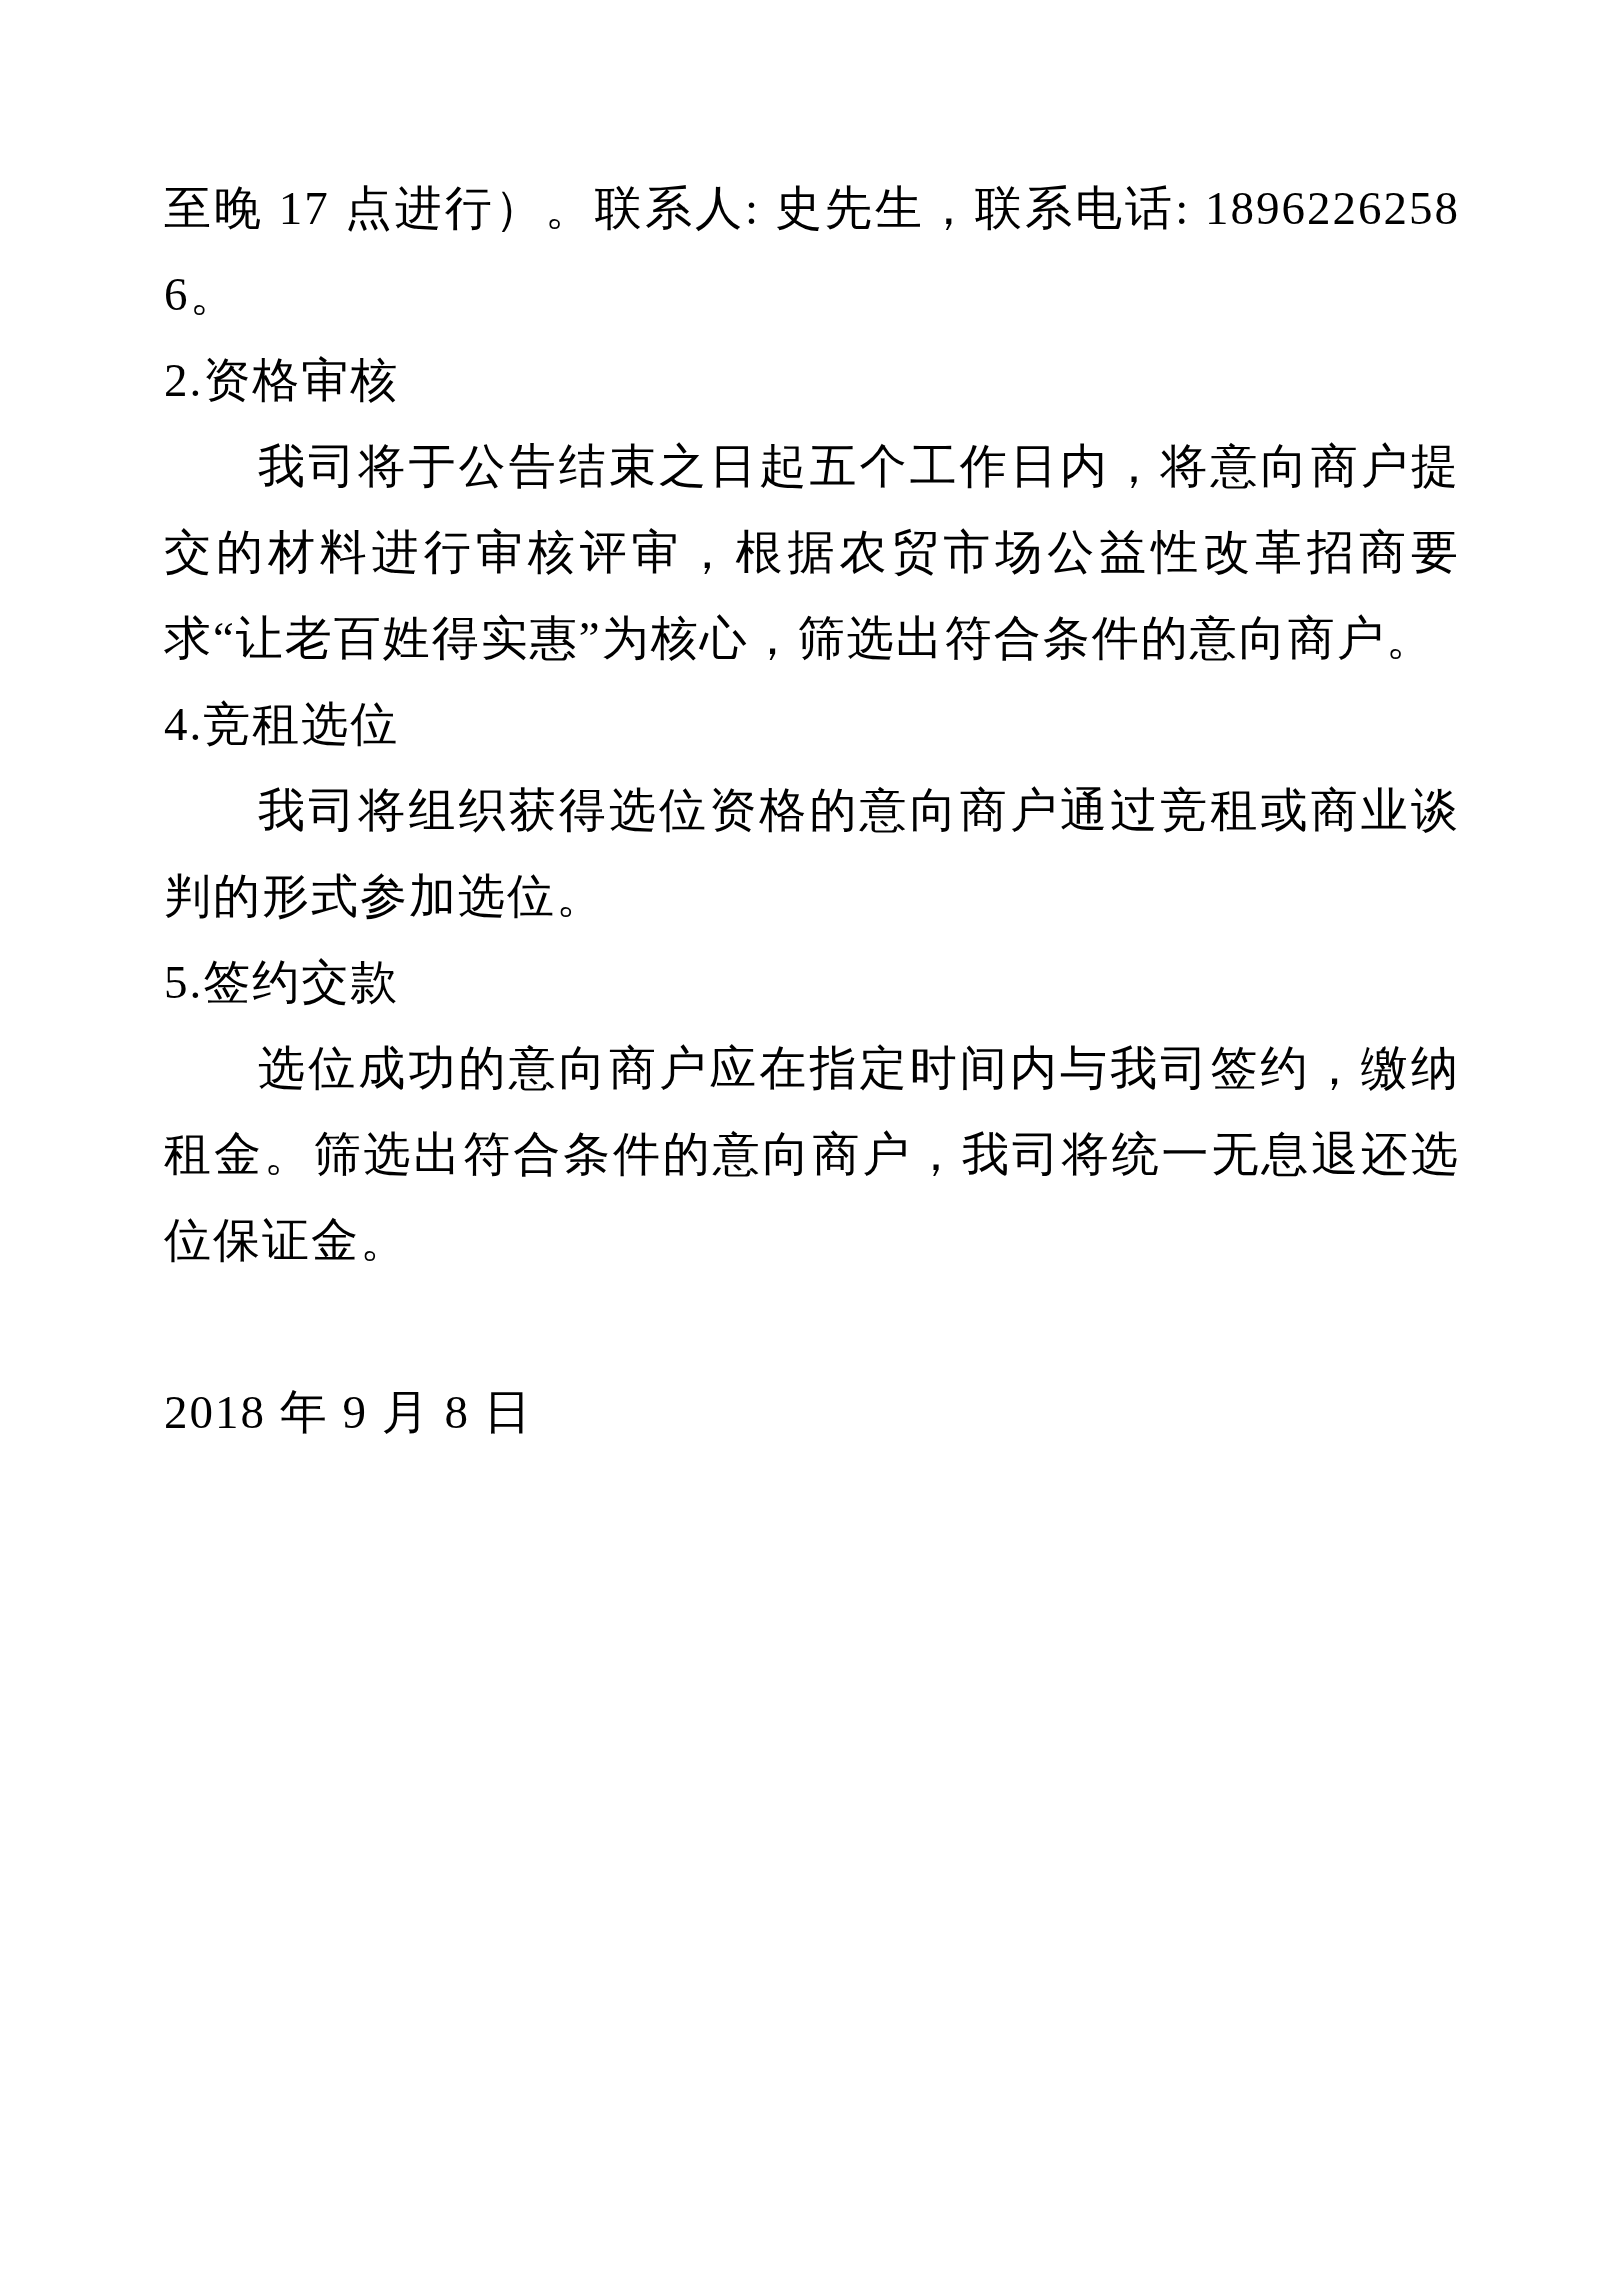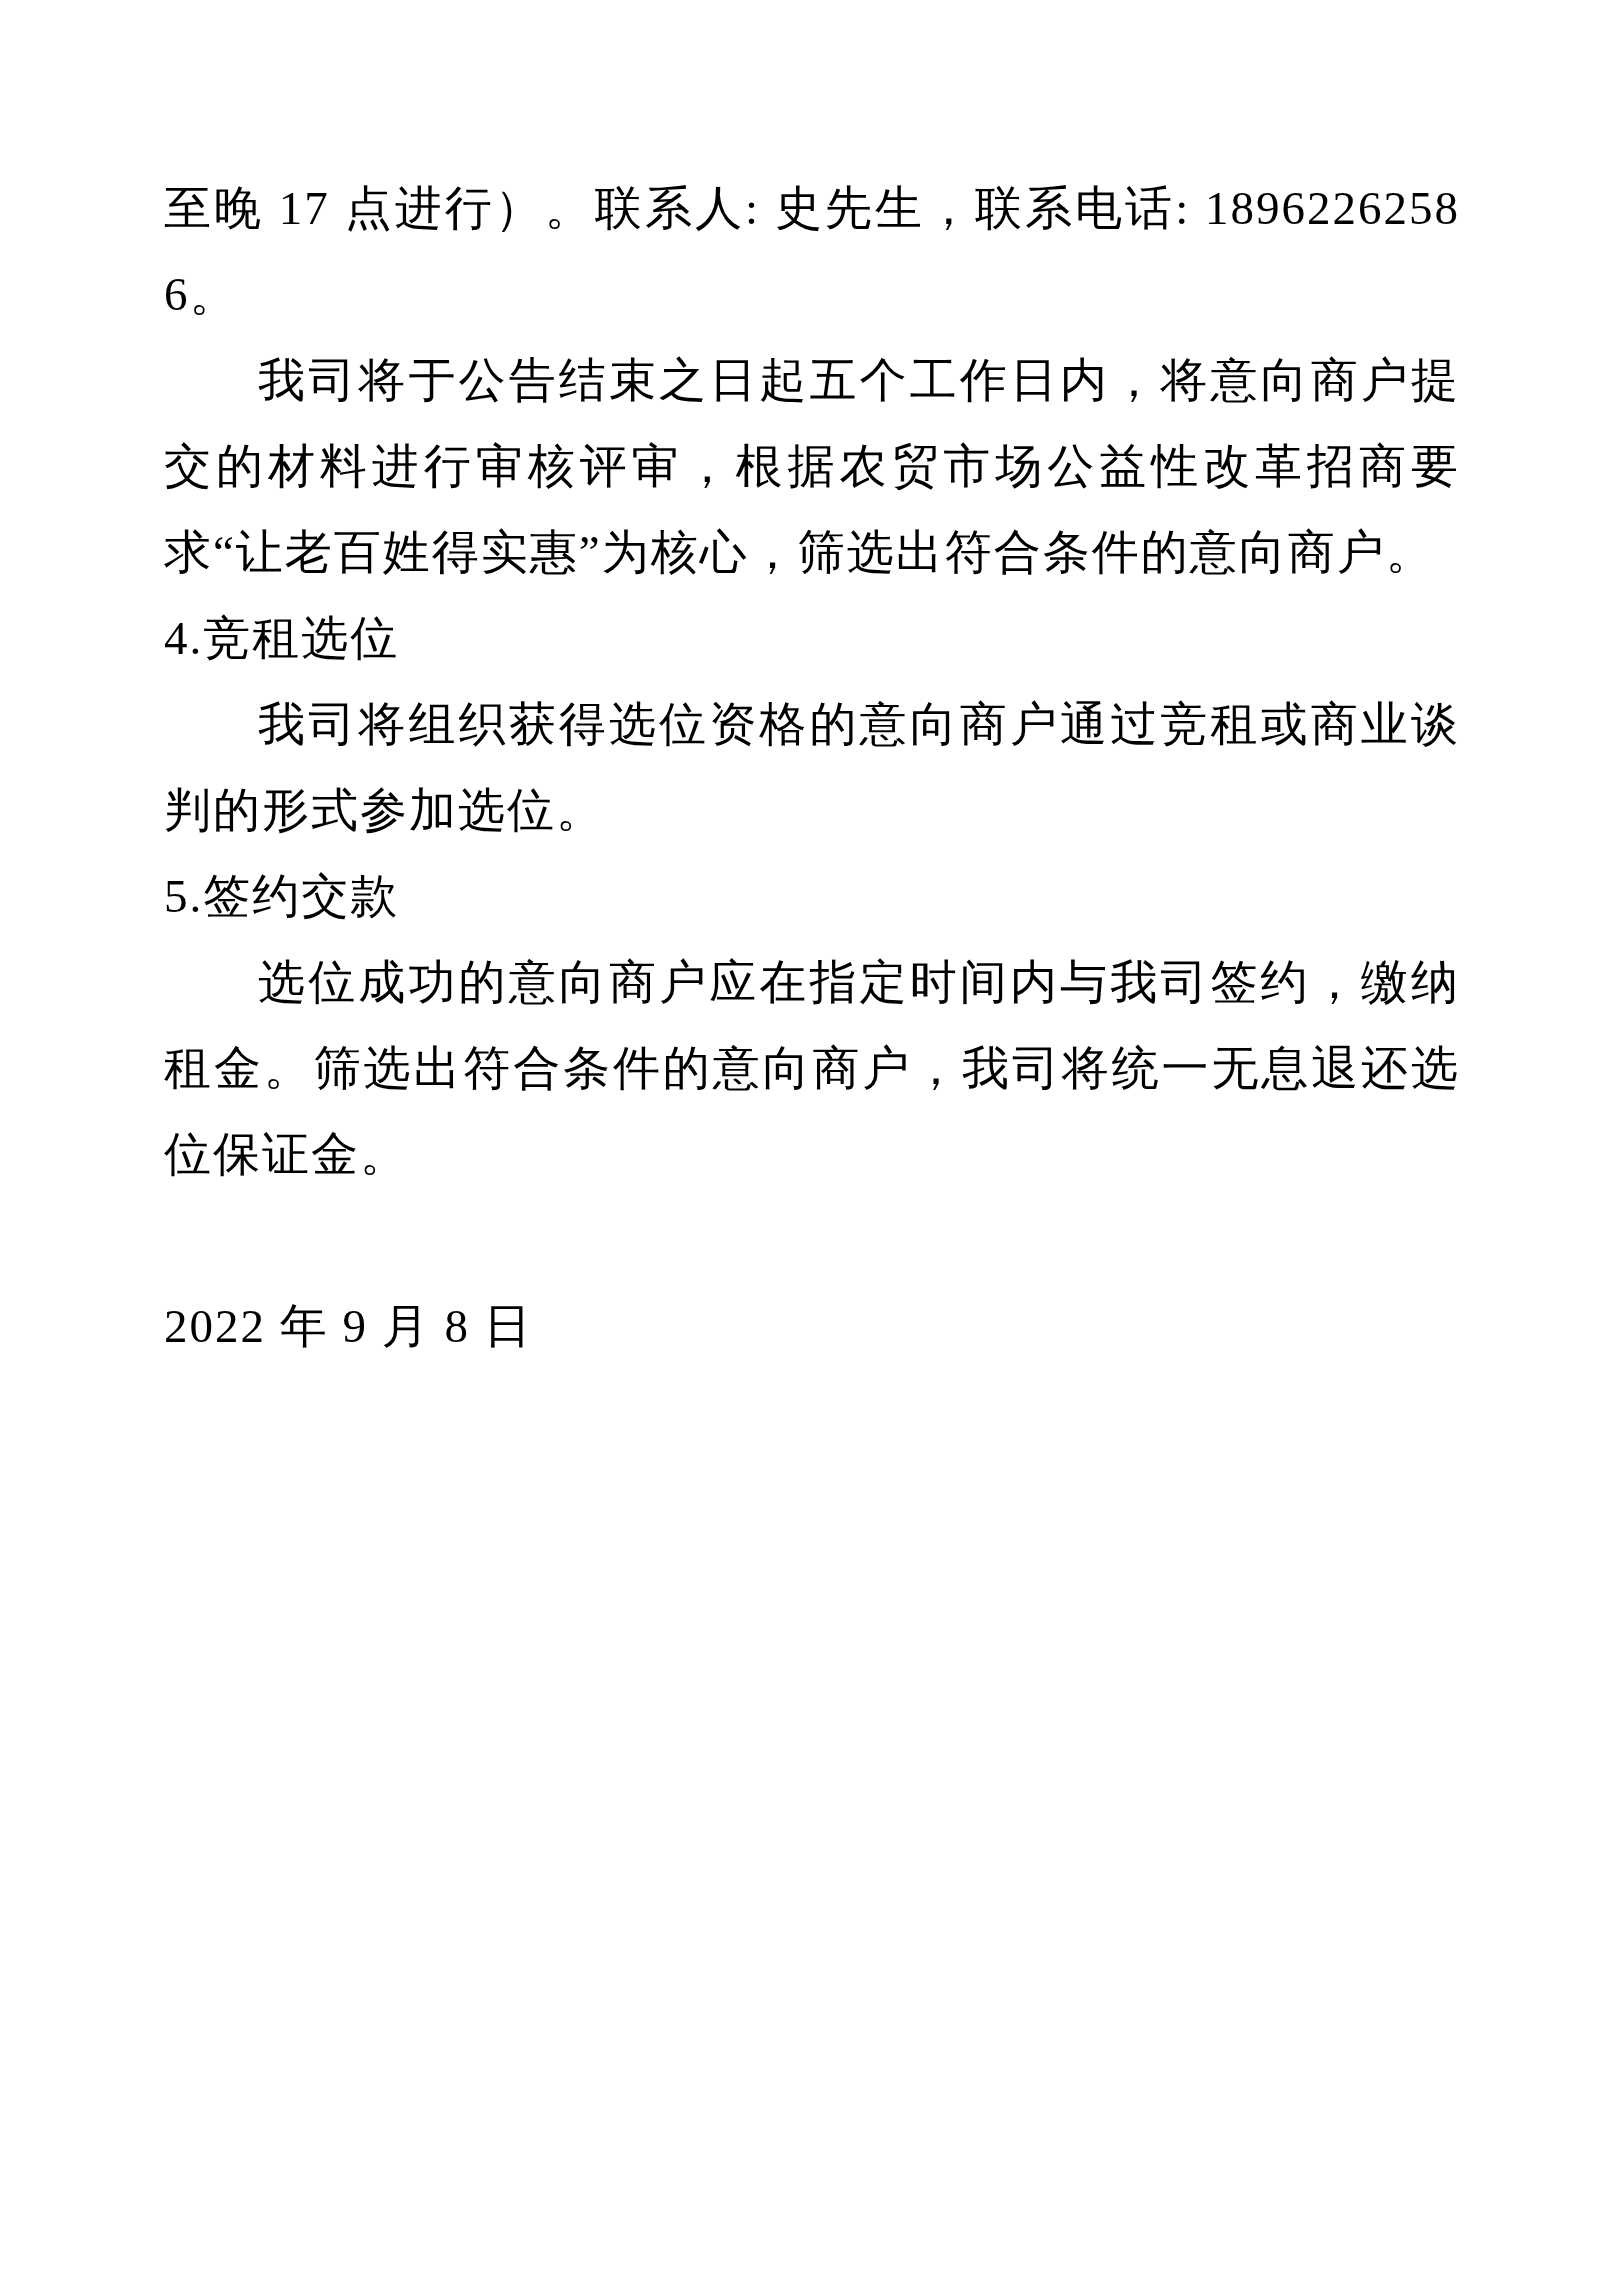--- a/index.html
+++ b/index.html
@@ -50,27 +50,28 @@
     padding-right: 353px;
   }
 </style>
 </head>
 <body>
 
 <div class="page">
 
   <p class="cont">至晚 17 点进行）。联系人: 史先生，联系电话: 18962262586。</p>
 
+  <p class="heading">2.资格审核</p>
   <p class="para">我司将于公告结束之日起五个工作日内，将意向商户提交的材料进行审核评审，根据农贸市场公益性改革招商要求“让老百姓得实惠”为核心，筛选出符合条件的意向商户。</p>
 
 
   <p class="heading">4.竞租选位</p>
   <p class="para">我司将组织获得选位资格的意向商户通过竞租或商业谈判的形式参加选位。</p>
 
   <p class="heading">5.签约交款</p>
   <p class="para">选位成功的意向商户应在指定时间内与我司签约，缴纳租金。筛选出符合条件的意向商户，我司将统一无息退还选位保证金。</p>
 
   <div class="signature">
-    <p class="sig-date">2022 年 9 月 8 日</p>
+    <p class="sig-date">2018 年 9 月 8 日</p>
   </div>
 
 </div>
 
 
 </body></html>

